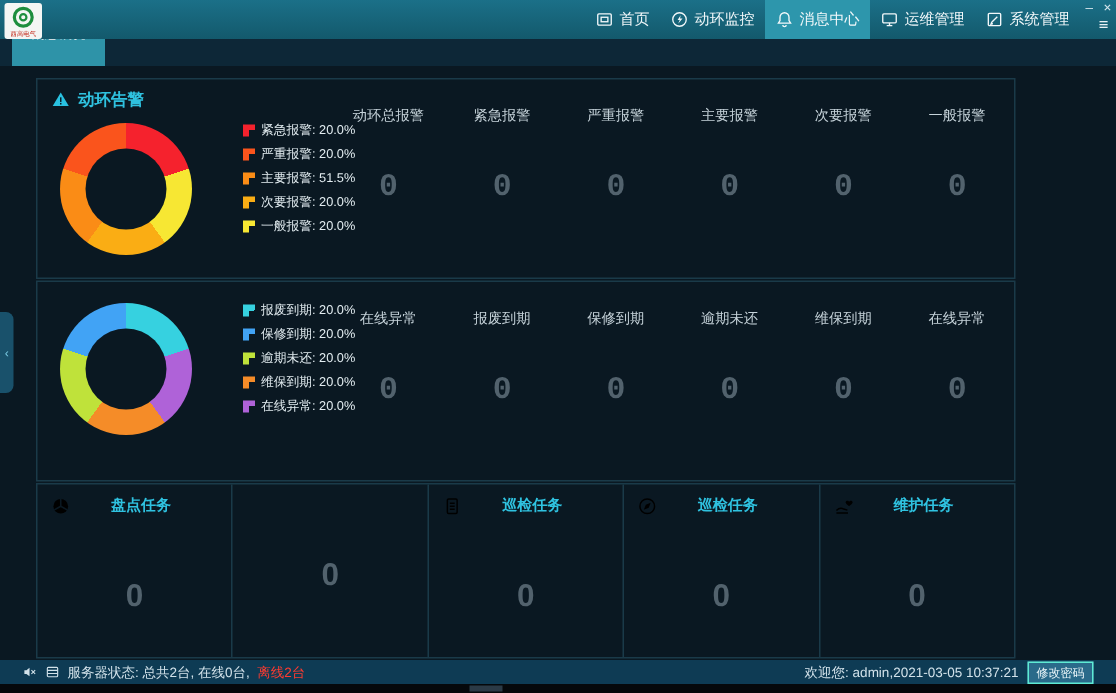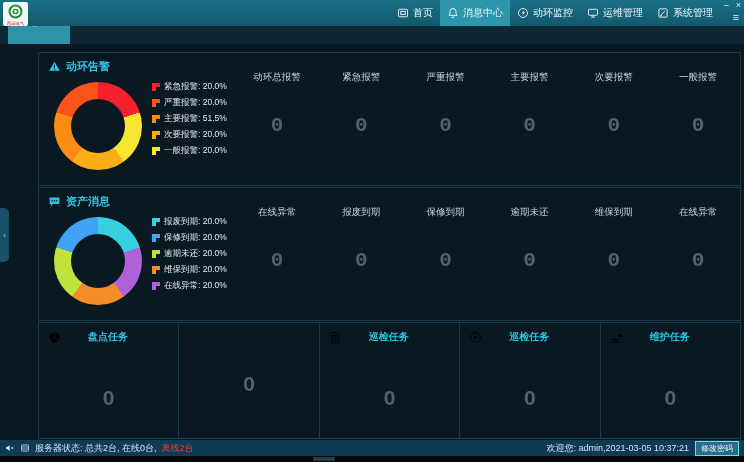--- a/index.html
+++ b/index.html
@@ -16,29 +16,29 @@
   .nav-item.active { background:#2d96ac; }
   .nav-icon svg { width:12px; height:12px; display:block; }
   .win-controls { position:absolute; top:1px; right:3px; display:flex; gap:7px; color:#d7e7ee; font-size:9px; z-index:4; line-height:9px; }
   .menu-btn { position:absolute; top:12px; right:5px; color:#e8f2f6; font-size:11px; z-index:4; cursor:pointer; line-height:11px; }
 
   
   .tabbar { height:18px; background:#0d2737; display:flex; align-items:flex-end; padding-left:8px; }
   .tab { height:30px; line-height:17px; background:#2e93a8; color:#f3edee; font-size:9px; padding:0 13px; cursor:pointer; }
 
   
-  main { position:absolute; top:44px; left:38px; width:703px; }
+  main { position:absolute; top:44px; left:24px; width:653px; }
   .panel { border:1px solid #1a3a49; }
   .section { height:134px; display:flex; margin-bottom:1px; }
   #sections .section:first-child { margin-top:8px; }
   .section-left { width:196px; flex:none; padding:6px 0 0 9px; }
   .section-header { display:flex; align-items:center; gap:5px; }
   .sec-title { color:#2fc2e0; font-size:11px; font-weight:bold; }
   .sec-icon svg { width:13px; height:13px; display:block; }
-  .chart-area { display:flex; }
+  .chart-area { display:flex;gap:24px; }
   .donut { width:88px; height:88px; border-radius:50%; position:relative; margin:8px 0 0 6px; flex:none; }
   .donut::after { content:''; position:absolute; inset:17px; background:#0a1822; border-radius:50%; }
   .legend { display:flex; flex-direction:column; gap:4px; margin:7px 0 0 10px; }
   .legend-item { display:flex; align-items:center; gap:4px; }
   .legend-mark { width:8px; height:8px; flex:none; }
   .legend-text { font-size:8.5px; color:#e2ecf0; white-space:nowrap; }
   .section-stats { flex:1; display:flex; padding-top:18px;font-family:Liberation Mono, monospace; }
   .stat-col { flex:1; text-align:center; }
   .stat-label { font-size:9.5px; color:#c6d3da; }
   .stat-value { margin-top:30px; font-size:21px; font-weight:bold; color:#52626d; }
@@ -49,21 +49,21 @@
   .task-card:last-child { border-right:none; }
   .task-head { display:flex; align-items:center; gap:6px; padding-left:9px; }
   .task-icon svg { width:13px; height:13px; display:block; }
   .task-label { color:#2fc2e0; font-size:10px; font-weight:bold;margin-left:21px; }
   .task-value { text-align:center; margin-top:42px; font-size:21px; font-weight:bold; color:#52626d; }
 
   
   .collapse-handle { position:absolute; left:0; top:208px; width:9px; height:54px; background:#19516b; border-radius:0 5px 5px 0; display:flex; align-items:center; justify-content:center; color:#7fd0e8; font-size:8px; cursor:pointer; z-index:2; }
 
   
-  .statusbar { position:absolute; left:0; right:0; bottom:6px; height:16px; background:#0e3b54; display:flex; align-items:center; gap:5px; padding:0 5px; font-size:9px; color:#d2e2ea; }
+  .statusbar { position:absolute; left:0; right:0; bottom:6px; height:16px; background:#0e3b54; display:flex; align-items:center; gap:5px; padding:0 15px; font-size:9px; color:#d2e2ea; }
   .status-icon svg { width:10px; height:10px; display:block; }
   .status-alert { color:#ff3b30; }
   .status-right { margin-left:auto; display:flex; align-items:center; gap:6px; }
   .pwd-btn { background:#2a6a8a; border:1px solid #5eead4; color:#e8f4f8; font-size:8px; padding:1px 5px; cursor:pointer; }
 
   .bottom-strip { position:absolute; left:0; right:0; bottom:0; height:6px; background:#05080b; }
   .strip-item { position:absolute; left:313px; bottom:1px; width:22px; height:4px; background:#2b3a46; }
 </style>
 </head>
 <body>
@@ -81,37 +81,37 @@
     <nav id="nav">
         <div class="nav-item">
     <span class="nav-icon">
             <svg viewBox="0 0 16 16" fill="none" stroke="currentColor" stroke-width="1.2">
               <rect x="2" y="3" width="12" height="10" rx="1"></rect>
               <rect x="5" y="6" width="6" height="4"></rect>
             </svg>
           </span>
     <span class="nav-label">首页</span>
   </div>
+        <div class="nav-item">
+    <span class="nav-icon">
+            <svg viewBox="0 0 16 16">
+              <circle cx="8" cy="8" r="6" fill="none" stroke="currentColor" stroke-width="1.2"></circle>
+              <path d="M9 4.3 6.3 8.4h1.9L6.8 11.8l3.9-4.7H8.5z" fill="currentColor"></path>
+            </svg>
+          </span>
+    <span class="nav-label">动环监控</span>
+  </div>
         <div class="nav-item active">
     <span class="nav-icon">
             <svg viewBox="0 0 16 16" fill="none" stroke="currentColor" stroke-width="1.2">
               <path d="M8 2a4 4 0 0 0-4 4v3l-1.4 2.2h10.8L12 9V6a4 4 0 0 0-4-4z"></path>
               <path d="M6.5 12.8a1.5 1.5 0 0 0 3 0"></path>
             </svg>
           </span>
     <span class="nav-label">消息中心</span>
-  </div>
-        <div class="nav-item">
-    <span class="nav-icon">
-            <svg viewBox="0 0 16 16">
-              <circle cx="8" cy="8" r="6" fill="none" stroke="currentColor" stroke-width="1.2"></circle>
-              <path d="M9 4.3 6.3 8.4h1.9L6.8 11.8l3.9-4.7H8.5z" fill="currentColor"></path>
-            </svg>
-          </span>
-    <span class="nav-label">动环监控</span>
   </div>
         <div class="nav-item">
     <span class="nav-icon">
             <svg viewBox="0 0 16 16" fill="none" stroke="currentColor" stroke-width="1.2">
               <rect x="2" y="3" width="12" height="8" rx="1"></rect>
               <path d="M8 11v2M5.5 13.5h5"></path>
             </svg>
           </span>
     <span class="nav-label">运维管理</span>
   </div>
@@ -202,31 +202,20 @@
     <div class="stat-value">0</div>
   </div>
             <div class="stat-col">
     <div class="stat-label">一般报警</div>
     <div class="stat-value">0</div>
   </div>
           </div>
   </section>
         <section class="panel section">
     <div class="section-left">
-      <div class="section-header">
-        <span class="sec-icon">
-                <svg viewBox="0 0 16 16">
-                  <path d="M2 3h12v8H6.5L3.5 13.4V11H2z" fill="#29c1e1"></path>
-                  <circle cx="5.2" cy="7" r=".9" fill="#0a1822"></circle>
-                  <circle cx="8" cy="7" r=".9" fill="#0a1822"></circle>
-                  <circle cx="10.8" cy="7" r=".9" fill="#0a1822"></circle>
-                </svg>
-              </span>
-        <span class="sec-title">资产消息</span>
-      </div>
       <div class="chart-area">
         <div class="donut" style="background: conic-gradient(rgb(54, 209, 224) 0deg, rgb(54, 209, 224) 72deg, rgb(175, 98, 216) 72deg, rgb(175, 98, 216) 144deg, rgb(245, 140, 40) 144deg, rgb(245, 140, 40) 216deg, rgb(191, 226, 58) 216deg, rgb(191, 226, 58) 288deg, rgb(65, 163, 245) 288deg, rgb(65, 163, 245) 360deg);"></div>
         <div class="legend">
                 <div class="legend-item">
     <span class="legend-mark" style="background: conic-gradient(rgb(54, 209, 224) 0deg, rgb(54, 209, 224) 90deg, transparent 90deg, transparent 180deg, rgb(54, 209, 224) 180deg, rgb(54, 209, 224) 360deg);"></span>
     <span class="legend-text">报废到期: 20.0%</span>
   </div>
                 <div class="legend-item">
     <span class="legend-mark" style="background: conic-gradient(rgb(65, 163, 245) 0deg, rgb(65, 163, 245) 90deg, transparent 90deg, transparent 180deg, rgb(65, 163, 245) 180deg, rgb(65, 163, 245) 360deg);"></span>
     <span class="legend-text">保修到期: 20.0%</span>

